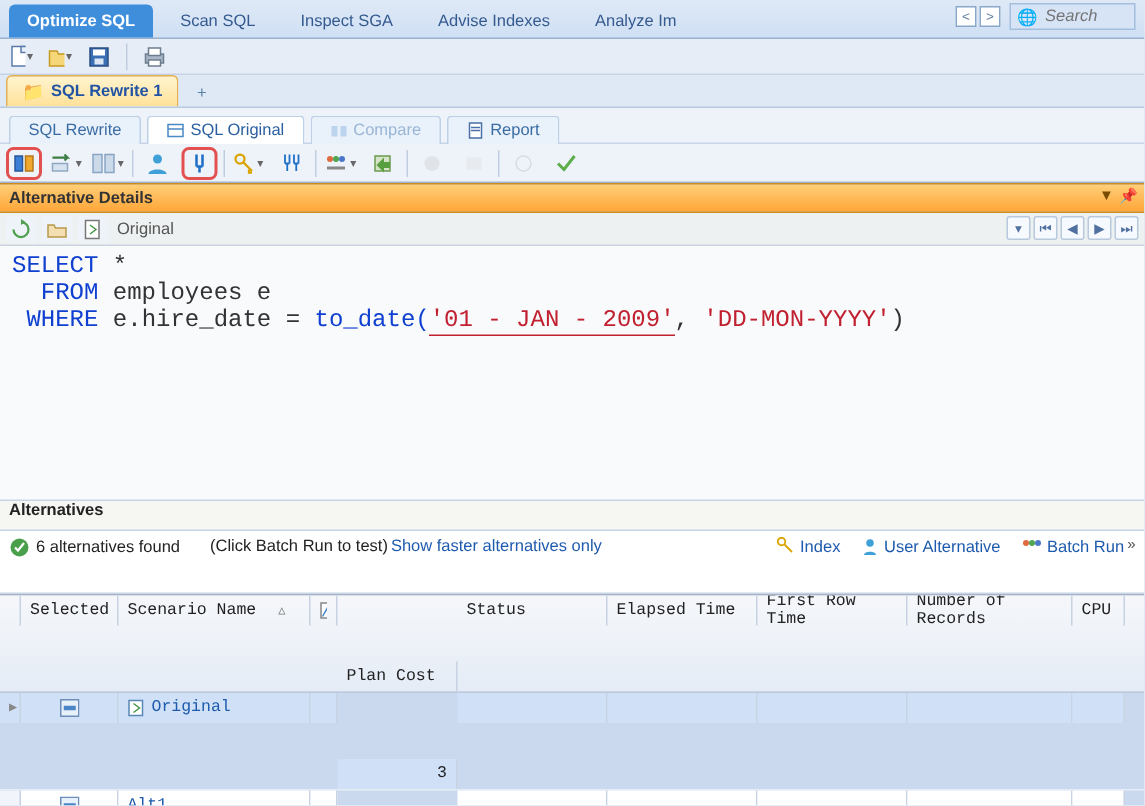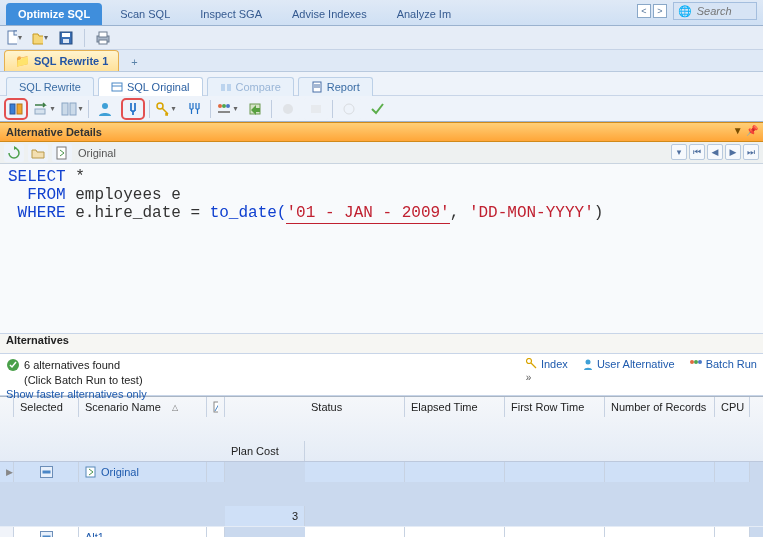--- a/index.html
+++ b/index.html
@@ -43,30 +43,30 @@
   .small-btn { width:16px; height:16px; border:1px solid #b8c9de; background:#f6f9fd; display:flex; align-items:center; justify-content:center; font-size:9px; color:#5070a0; cursor:pointer; border-radius:2px; }
   .orig-label { color:#555; padding-left:2px;}
   .code-area { background:#f8fafc; height:170px; padding:4px 8px; font-family: "Courier New", monospace; font-size:16px; color:#333; white-space:pre; overflow:hidden; border-bottom: 1px solid #c8d5e8; position:relative; }
   .kw-blue { color:#1040d0; }
   .kw-red { color:#c02030; }
   .underline-red { border-bottom:1px solid #c02030; padding-bottom:1px;}
 
   .alt-header-row { height:20px; background:#f6f6f3; border-bottom:1px solid #c8d5e8; font-weight:bold; display:flex; align-items:flex-start; padding:0 6px; }
 
   .alt-info-bar { height:42px; background:#fff; border-bottom:1px solid #c8d5e8; display:flex; justify-content:space-between; padding:4px 6px; align-items:flex-start;}
-  .alt-info-left { display:flex; flex-direction:column; gap:2px; }
+  .alt-info-left { display:flex; flex-direction:row; gap:2px; }
   .alt-info-left .line1 { display:flex; align-items:center; gap:4px; }
   .linklike { color:#1e5aad; cursor:pointer; }
-  .alt-info-right { display:flex; flex-direction:column; gap:2px; align-items:flex-start;}
+  .alt-info-right { display:flex; gap:2px; align-items:flex-start;}
   .alt-info-right .row { display:flex; gap:14px; align-items:center;}
   .chev-small { font-size:10px; color:#555; }
 
   .grid { border-top:1px solid #a9b5c4; }
   .grid-header { display:flex; background:linear-gradient(#f5f7fa,#e5ecf6); border-bottom:1px solid #bcc8dc; }
-  .cell { border-right:1px solid #c7d2e2; padding:3px 6px; height:20px; display:flex; align-items:center; overflow:hidden; }
+  .cell { border-right:1px solid #c7d2e2; padding:3px 6px; height:20px; display:flex; align-items:center; overflow:hidden;font-family:Liberation Mono, monospace; }
   .col-handle { width:14px; }
   .col-sel { width:65px; }
   .col-name { width:128px; gap:4px;}
   .col-sort { width:18px; }
   .col-plan { width:80px;margin-top:44px; }
   .col-status { width:100px; }
   .col-elapsed { width:100px; }
   .col-first { width:100px; }
   .col-records { width:110px; }
   .col-cpu { width:35px; }

